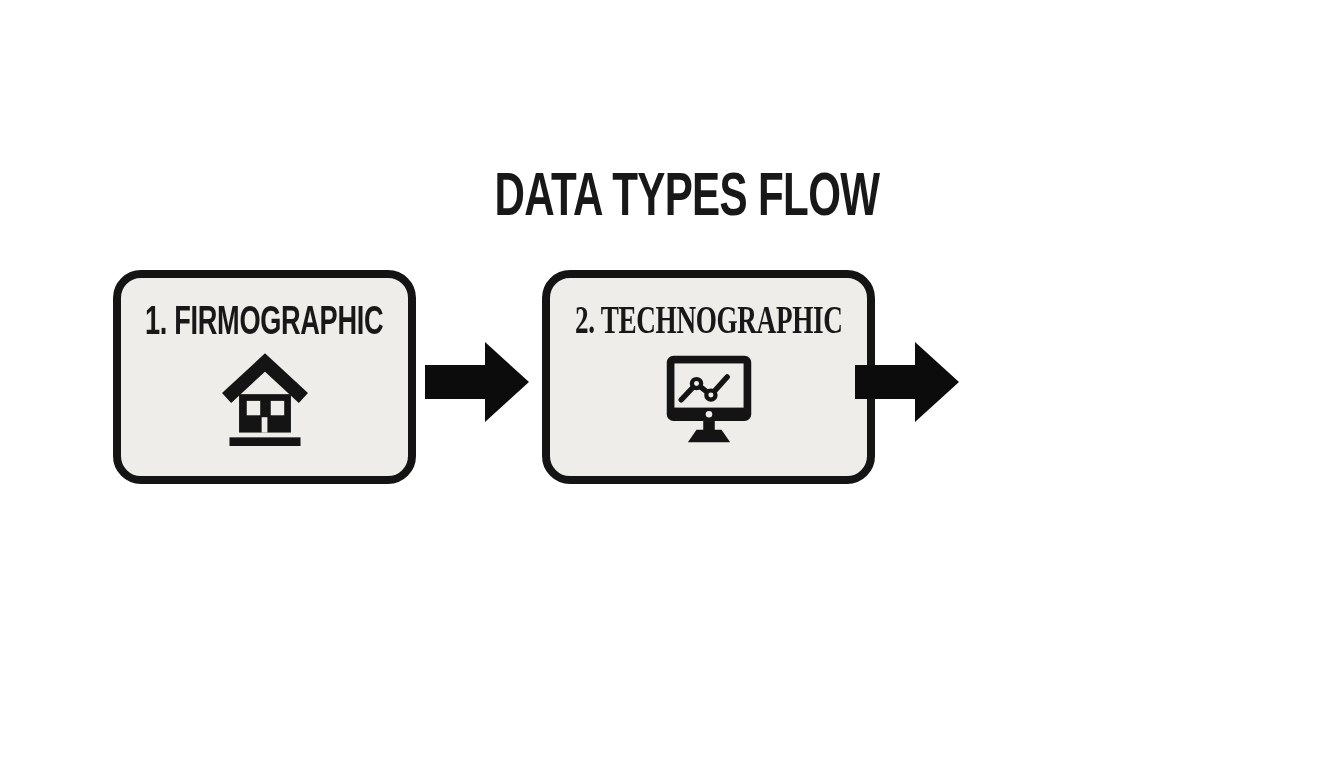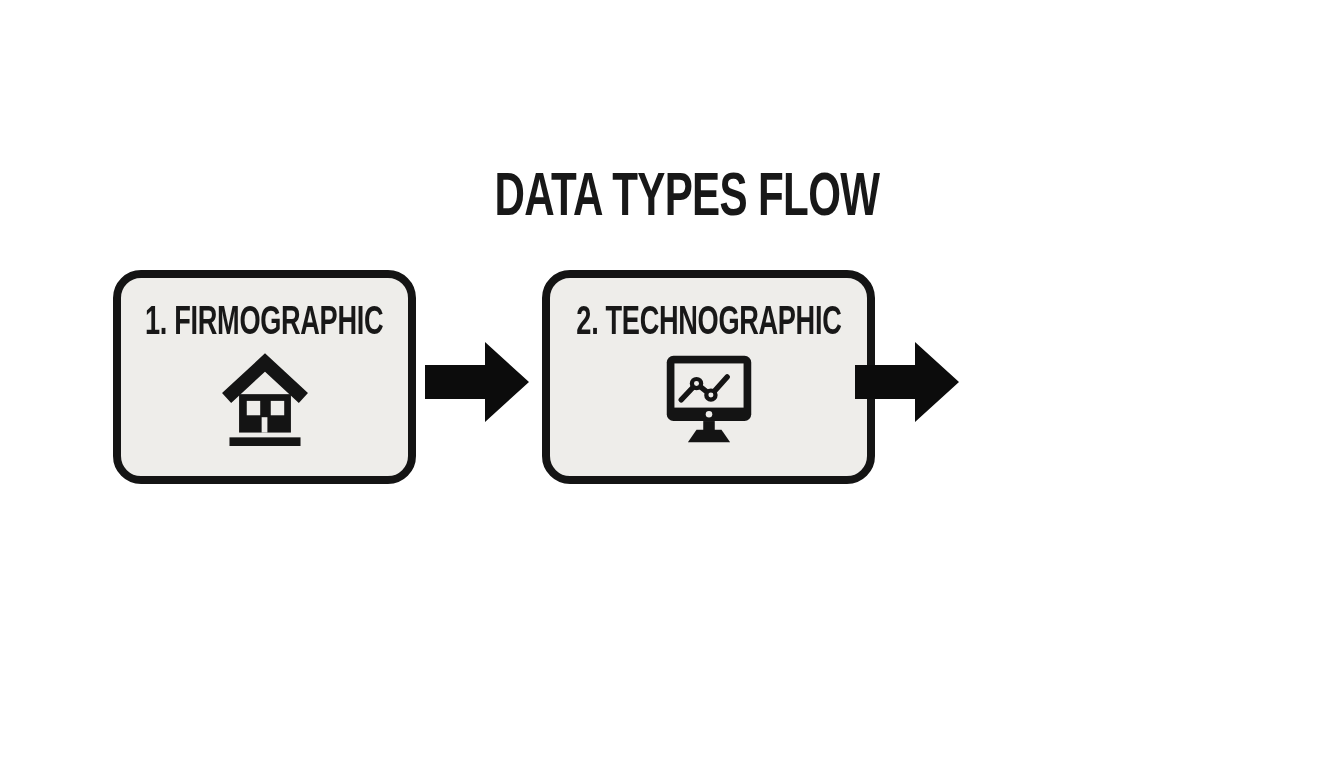--- a/index.html
+++ b/index.html
@@ -40,21 +40,21 @@
     top:270px;
     height:214px;
     background:var(--box-fill);
     border:8px solid var(--box-border);
     border-radius:28px;
     display:flex;
     flex-direction:column;
     align-items:center;
   }
   .box-1{left:98px;width:303px;}
-  .box-2{left:527px;width:333px;}
+  .box-2{left:527px;width:333px;font-family:Liberation Serif, serif;}
   .box-3{left:957px;width:293px;}
 
   .box-label{
     margin-top:20px;
     color:var(--text);
     font-size:40px;
     font-weight:800;
     line-height:44px;
     letter-spacing:-0.5px;
     text-align:center;

